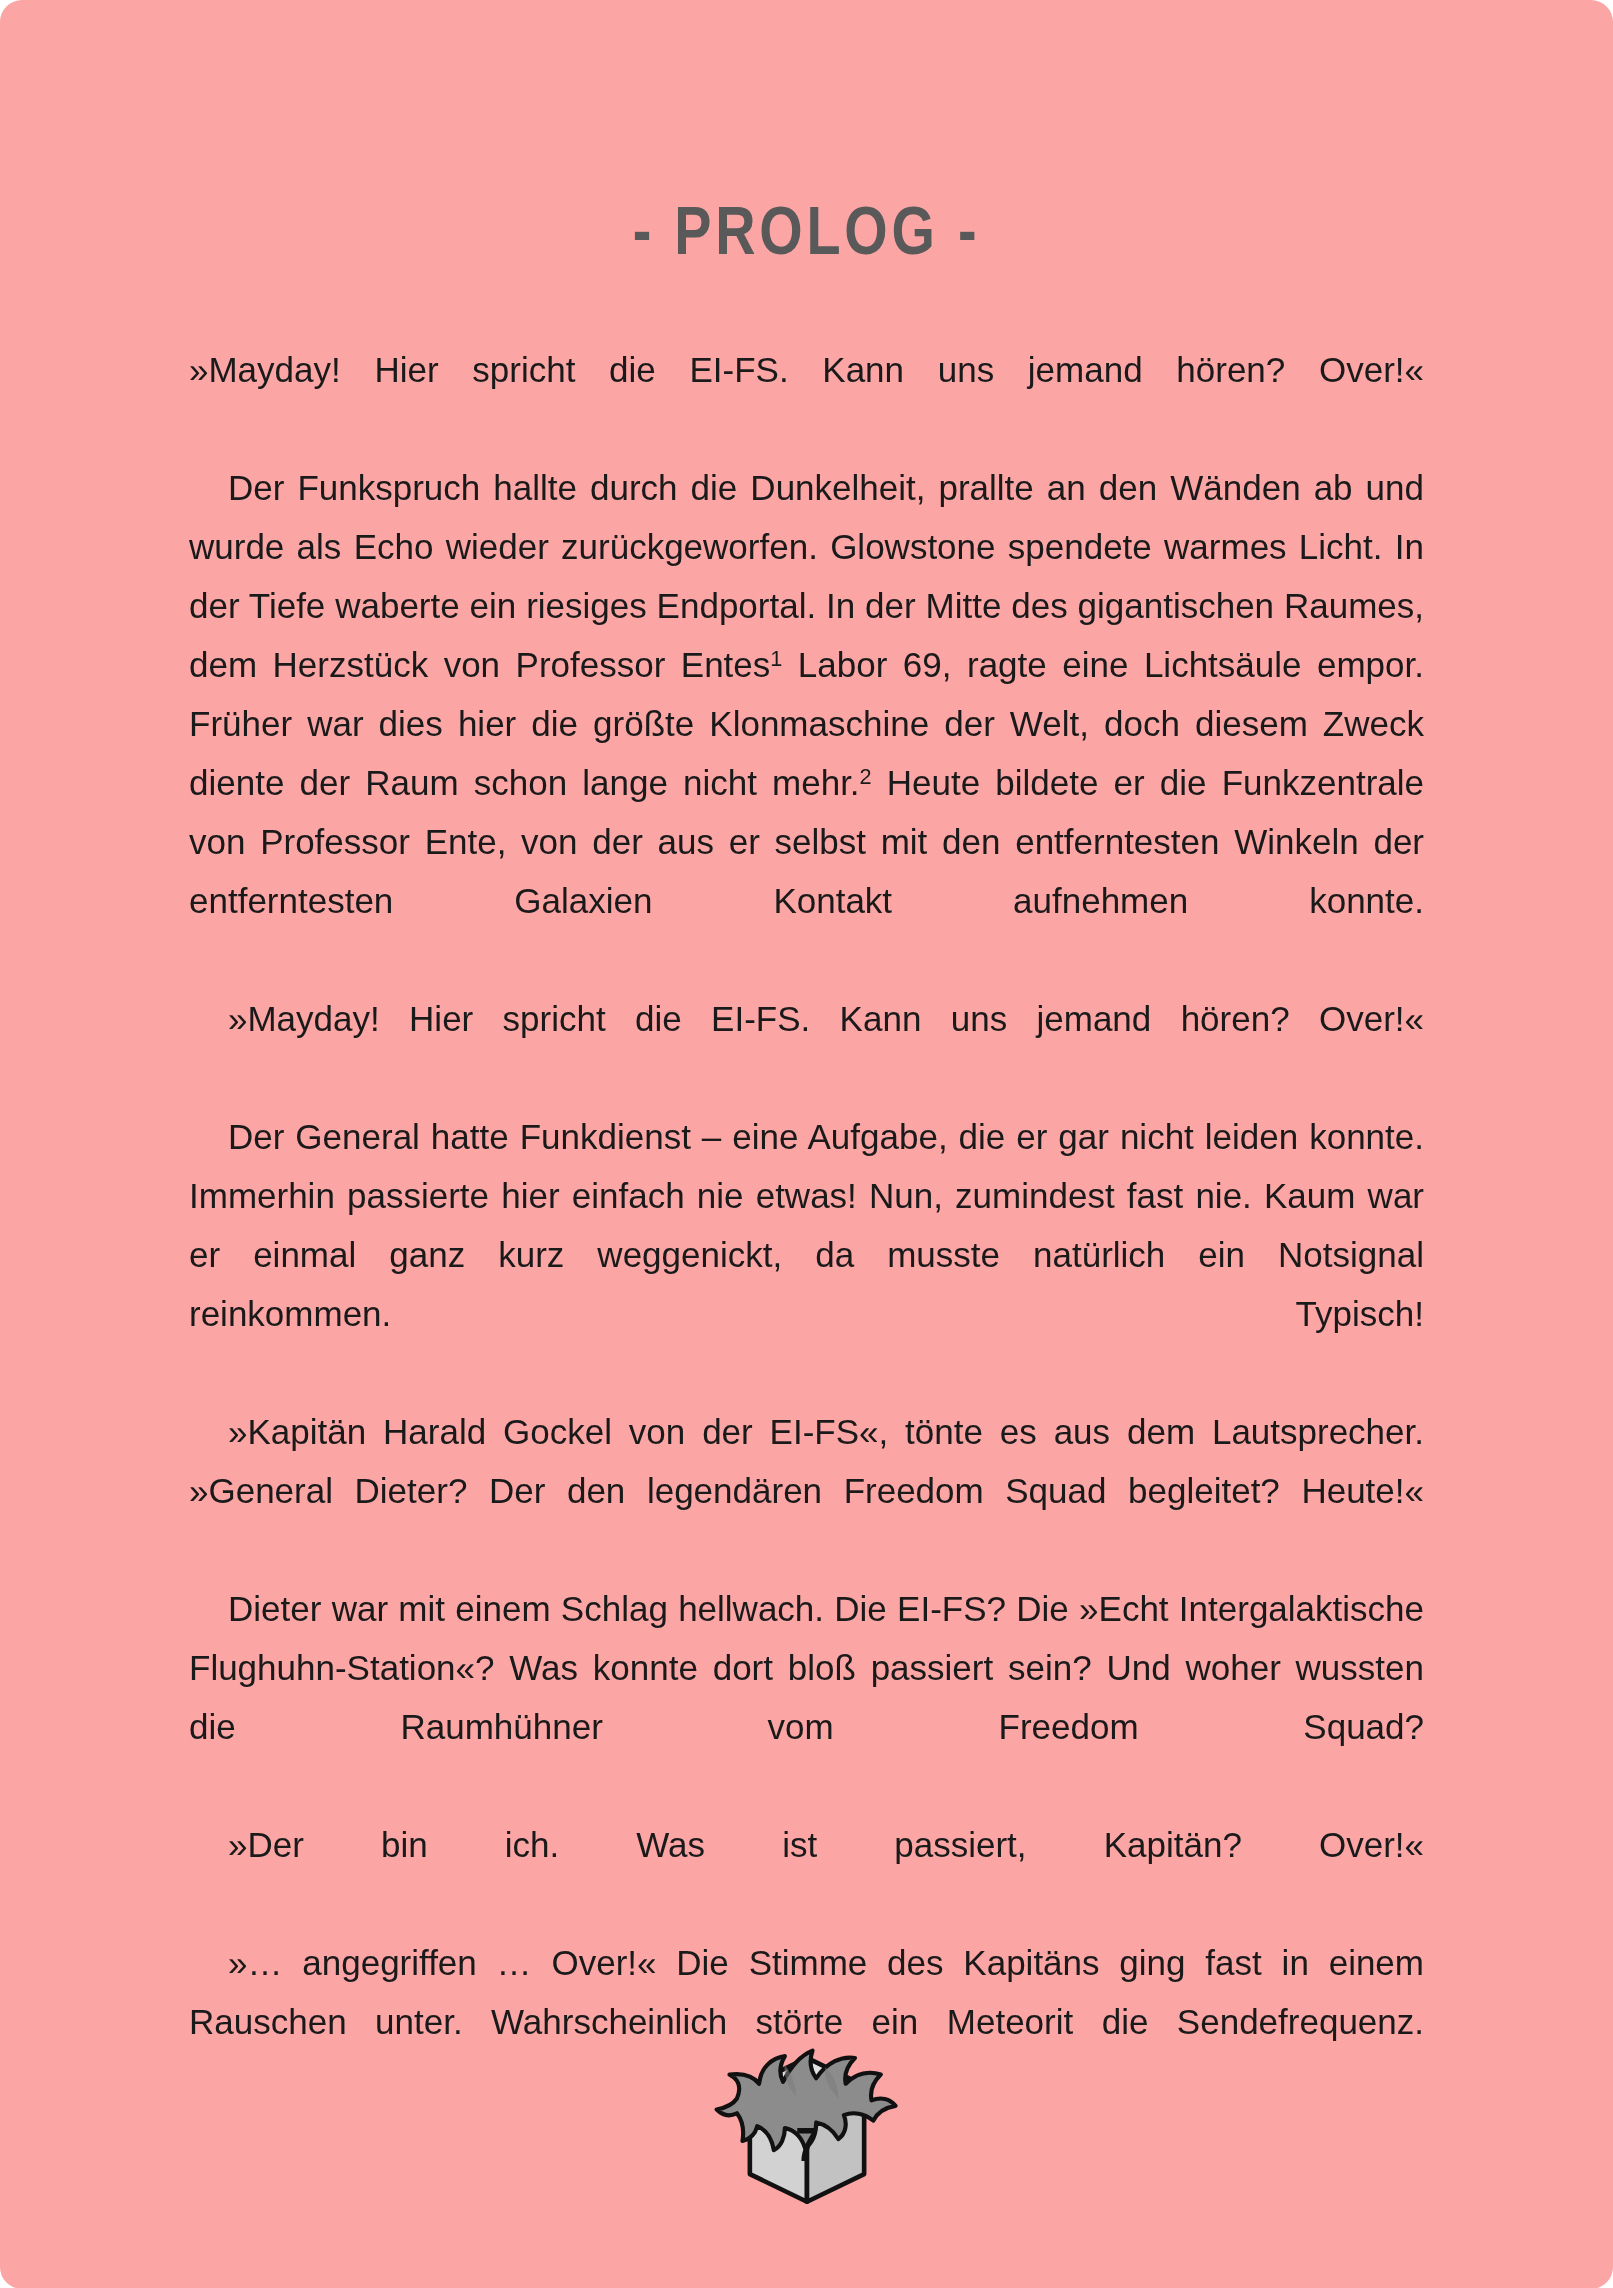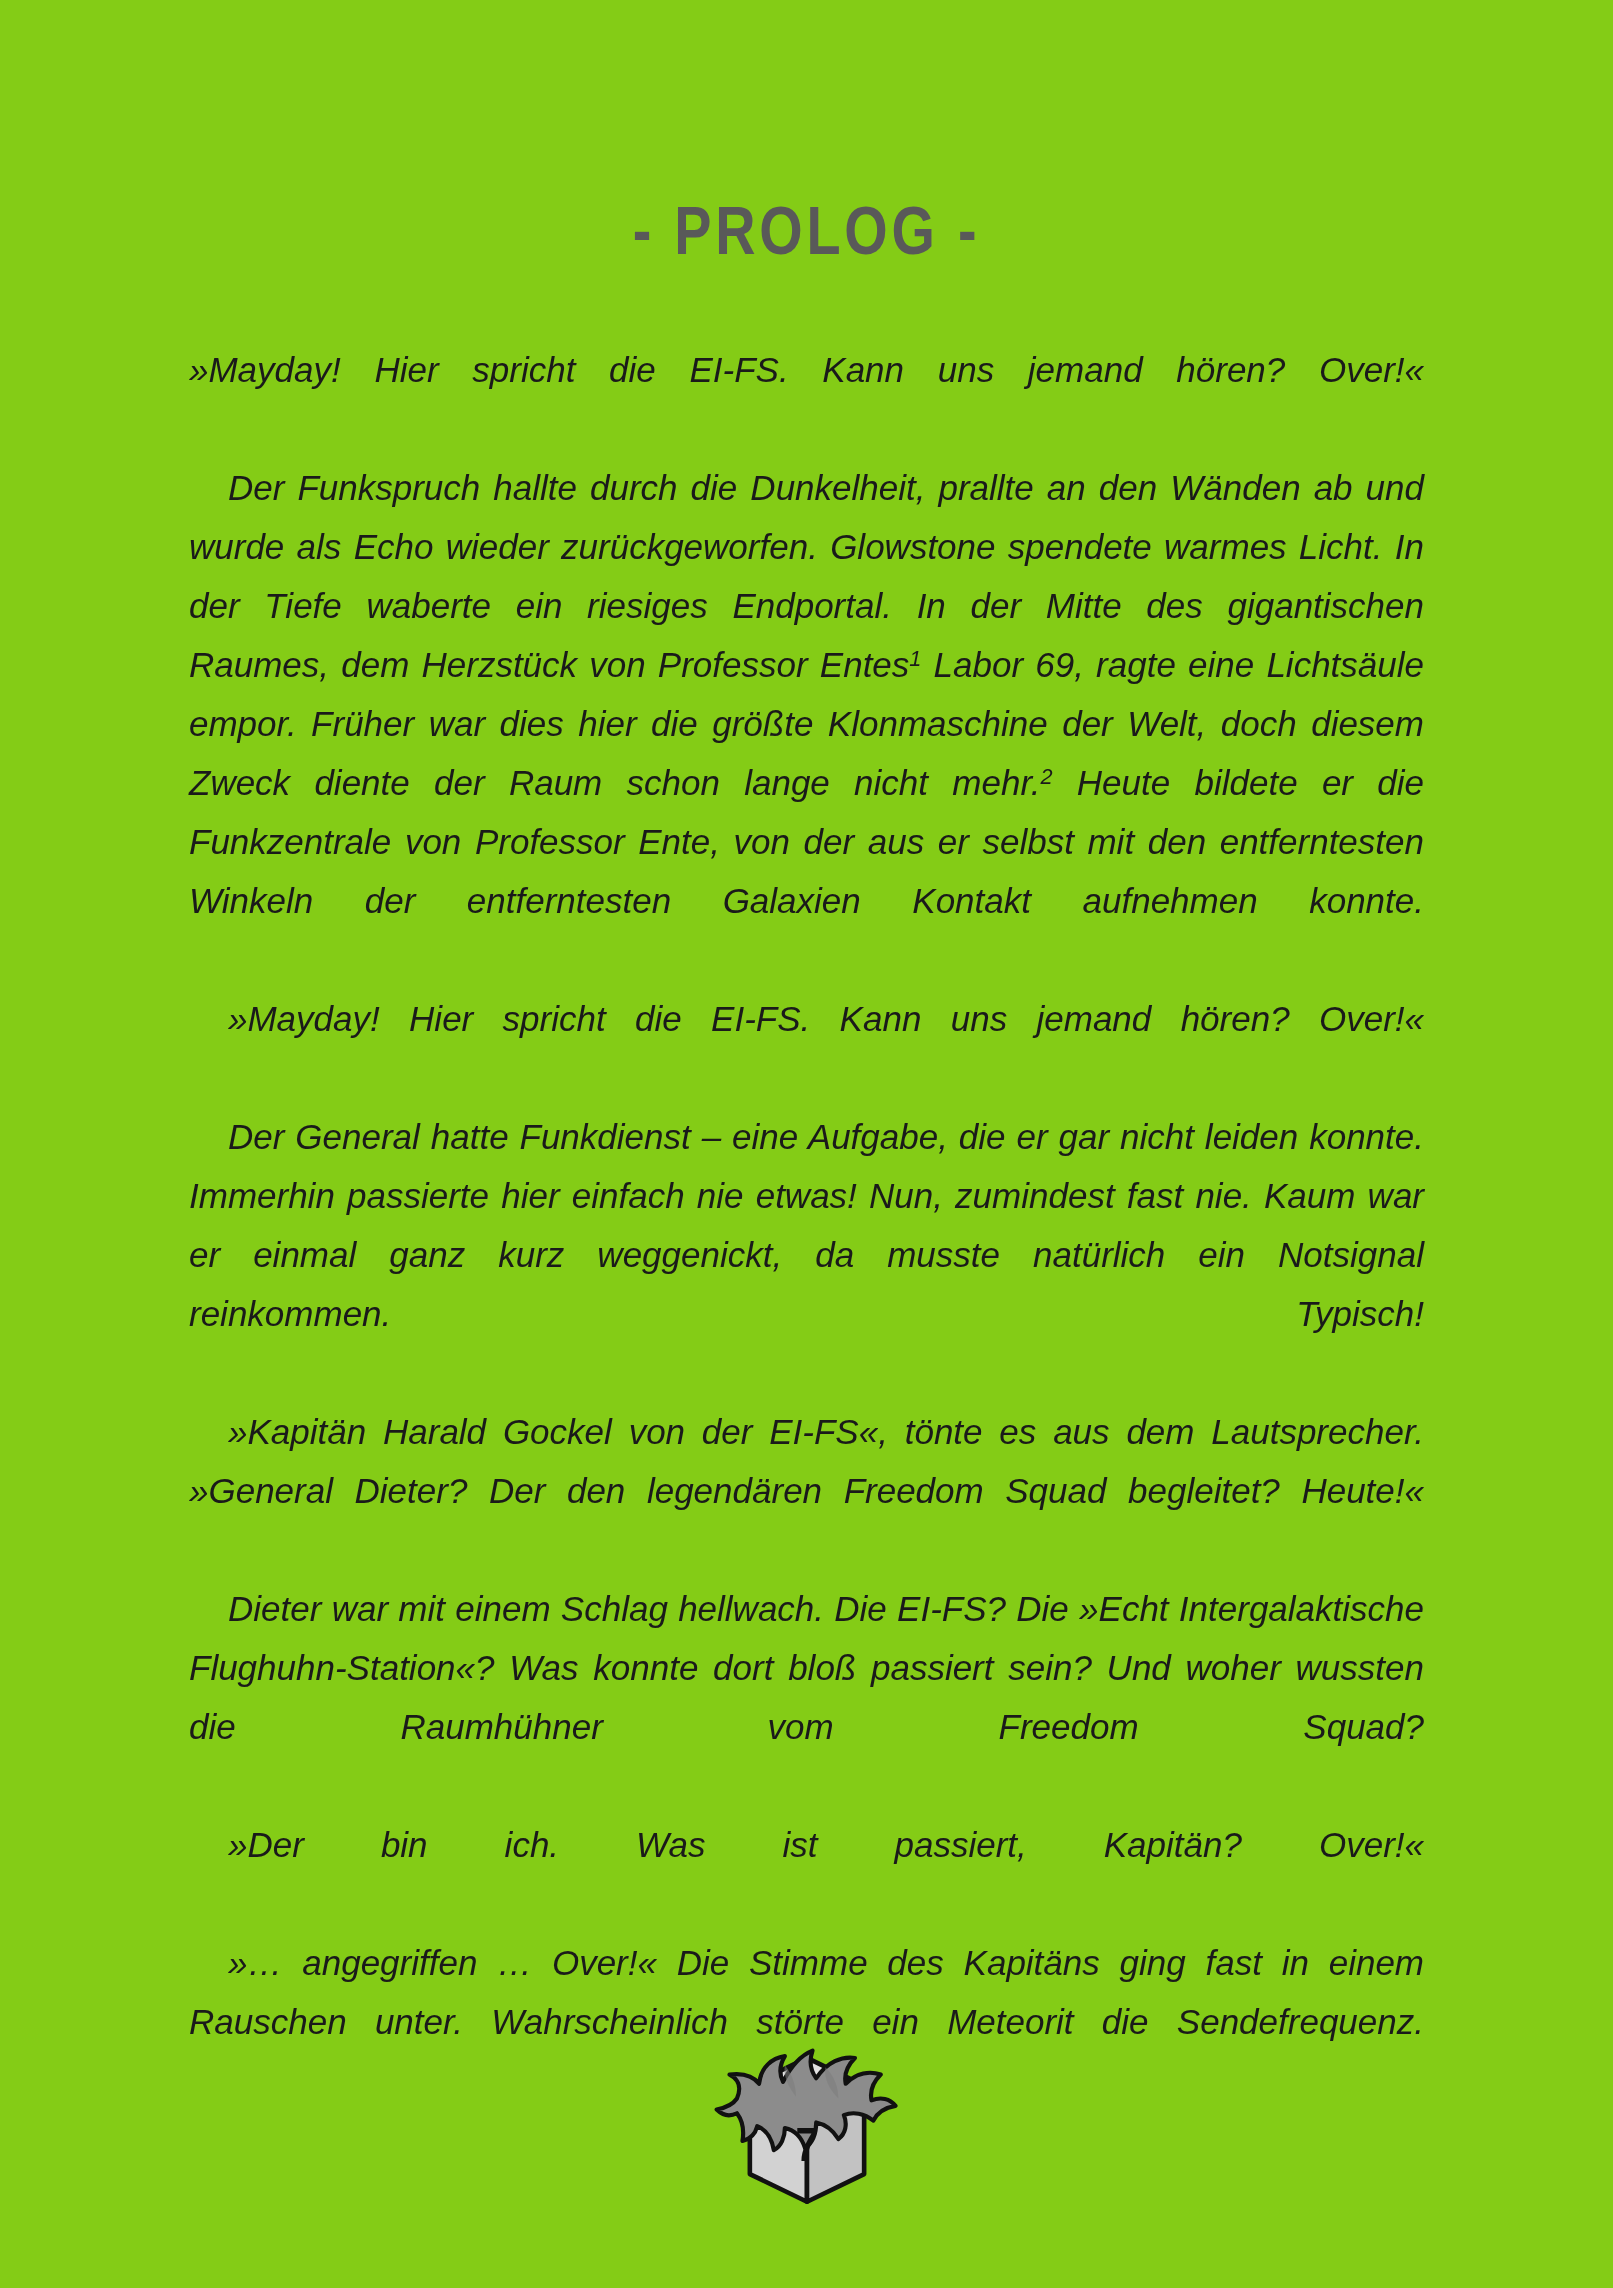--- a/index.html
+++ b/index.html
@@ -5,24 +5,25 @@
 <style>
   html, body {
     margin: 0;
     padding: 0;
     background: #ffffff;
   }
   .page {
     position: relative;
     width: 1613px;
     height: 2289px;
-    background: #84cc16;
+    background: #fca5a5;
     margin: 0 auto;
     overflow: hidden;
     box-sizing: border-box;
+    border-radius: 22px;
   }
 
   
   .chapter-heading {
     position: absolute;
     left: 0;
     top: 196px;
     width: 1613px;
     text-align: center;
     font-family: "Liberation Sans Narrow", "Liberation Sans", sans-serif;
@@ -47,21 +48,20 @@
     line-height: 59px;
     color: #1a1a1a;
     text-align: justify;
     text-justify: inter-word;
     -webkit-hyphens: manual;
     hyphens: manual;
   }
   .body-text p {
     margin: 0;
     text-indent: 0;
-    font-style: italic;
   }
   .body-text p.indent {
     text-indent: 39px;
   }
   
   .body-text p::after {
     content: "";
     display: inline-block;
     width: 100%;
   }

